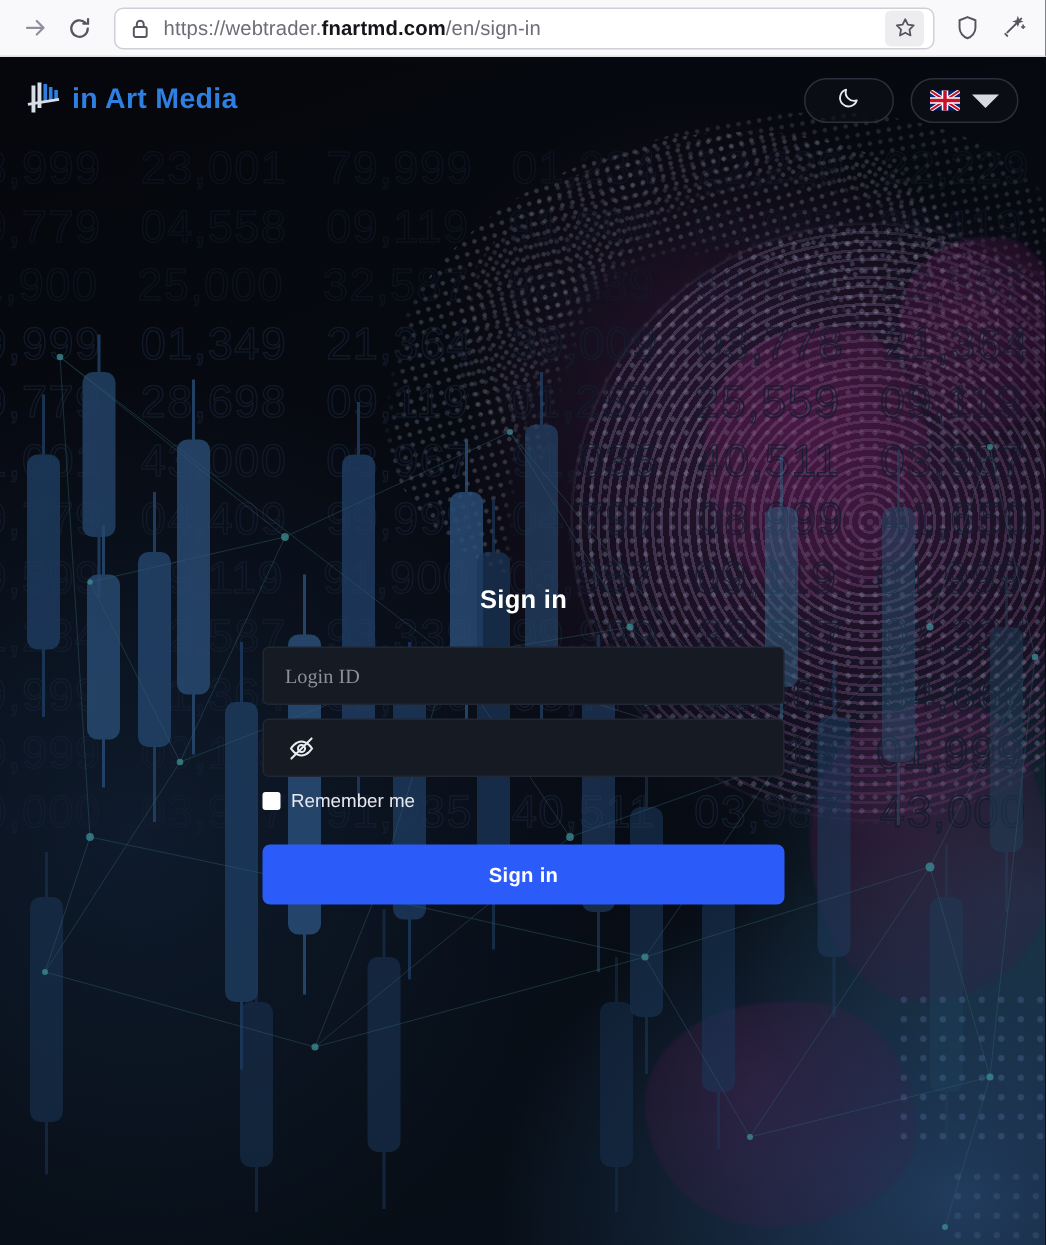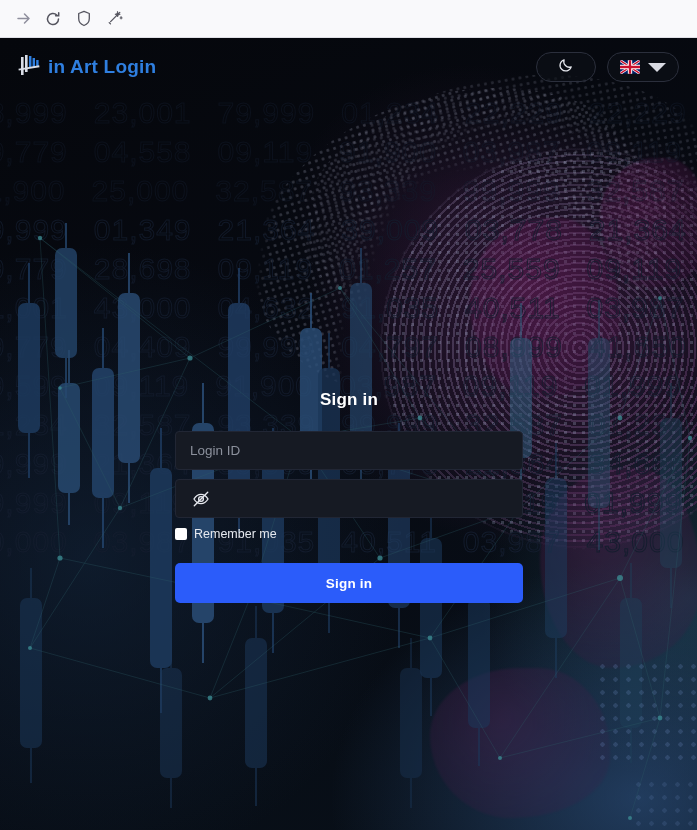--- a/index.html
+++ b/index.html
@@ -153,21 +153,21 @@
     text-align:center; color:#ffffff; font-size:17px; font-weight:bold;
     margin-bottom:21px; letter-spacing:.2px;
   }
   .field {
     width:348px; height:39px; background:#161a23; border:1px solid #212634;
     border-radius:4px; display:flex; align-items:center; padding:0 14px;
     margin-bottom:9px; position:relative;
   }
   .field input {
     flex:1 1 auto; background:transparent; border:0; outline:0;
-    color:#d8dce5; font-size:13.5px; font-family:Liberation Sans, sans-serif;
+    color:#d8dce5; font-size:13.5px; font-family:Liberation Serif, serif;
     min-width:0;
   }
   .field input::placeholder { color:#8b909c; }
   .eye-btn {
     flex:0 0 auto; width:22px; height:22px; display:flex;
     align-items:center; justify-content:center; cursor:pointer;
   }
   .remember-row {
     display:flex; align-items:center; gap:7px; margin-top:8px; margin-bottom:22px;
   }
@@ -191,20 +191,34 @@
       <path d="M3 8.5h11M9.5 4l4.5 4.5-4.5 4.5"></path>
     </svg>
   </div>
   <div class="nav-btn">
     <svg width="16" height="16" viewBox="0 0 16 16" fill="none" stroke="#55555f" stroke-width="1.5" stroke-linecap="round">
       <path d="M13.5 8a5.5 5.5 0 1 1-1.7-3.95"></path>
       <path d="M13.7 1.7v3.1h-3.1"></path>
     </svg>
   </div>
 
+  <div class="urlbar">
+    <span class="lock">
+      <svg width="13" height="14" viewBox="0 0 13 14" fill="none" stroke="#55555f" stroke-width="1.3">
+        <rect x="2.2" y="6" width="8.6" height="6.6" rx="1.3"></rect>
+        <path d="M4.2 6V4.1a2.3 2.3 0 0 1 4.6 0V6"></path>
+      </svg>
+    </span>
+    <span class="url-text"><span class="pre">https://webtrader.</span><span class="host">fnartmd.com</span><span class="post">/en/sign-in</span></span>
+    <span class="star-btn">
+      <svg width="15" height="15" viewBox="0 0 16 16" fill="none" stroke="#55555f" stroke-width="1.25" stroke-linejoin="round">
+        <path d="M8 1.9l1.85 3.9 4.15.55-3 2.95.75 4.2L8 11.5l-3.75 2 .75-4.2-3-2.95 4.15-.55z"></path>
+      </svg>
+    </span>
+  </div>
 
   <div class="tool-icon">
     <svg width="16" height="17" viewBox="0 0 16 17" fill="none" stroke="#55555f" stroke-width="1.3" stroke-linejoin="round">
       <path d="M8 1.4l5.3 2.1v5c0 3.3-2.5 6-5.3 7-2.8-1-5.3-3.7-5.3-7v-5z"></path>
     </svg>
   </div>
   <div class="tool-icon">
     <svg width="17" height="17" viewBox="0 0 17 17" fill="none" stroke="#55555f" stroke-width="1.3" stroke-linecap="round">
       <path d="M13.8 2.4L4.6 11.6"></path>
         <path d="M11.6 1.6l.7 2 2 .7-2 .7-.7 2-.7-2-2-.7 2-.7z" fill="#55555f" stroke-width=".7"></path>
@@ -232,21 +246,21 @@
     <div class="continent" style="left:540px;top:430px;width:160px;height:200px;opacity:.55;"></div>
     <div class="continent" style="left:430px;top:630px;width:180px;height:150px;opacity:.45;"></div>
   </div>
 
   <div class="numbers" id="numbers">
       <div class="numrow" style="top: 58px; opacity: 0.45;"><span>78,999</span><span>23,001</span><span>79,999</span><span>01,234</span><span>22,229</span><span>22,229</span></div>
       <div class="numrow" style="top: 97px; opacity: 0.45;"><span>59,779</span><span>04,558</span><span>09,119</span><span>91,900</span><span>03,987</span><span>09,119</span></div>
       <div class="numrow" style="top: 136px; opacity: 0.45;"><span>11,900</span><span>25,000</span><span>32,587</span><span>93,339</span><span>99,999</span><span>32,587</span></div>
       <div class="numrow" style="top: 175px; opacity: 0.8;"><span>99,999</span><span>01,349</span><span>21,364</span><span>39,009</span><span>03,778</span><span>21,364</span></div>
       <div class="numrow" style="top: 214px; opacity: 0.8;"><span>79,779</span><span>28,698</span><span>09,119</span><span>01,257</span><span>25,559</span><span>09,119</span></div>
-      <div class="numrow" style="top: 253px; opacity: 0.8;"><span>01,001</span><span>43,000</span><span>04,632</span><span>91,035</span><span>40,511</span><span>03,987</span></div>
+      <div class="numrow" style="top: 253px; opacity: 0.8;"><span>01,001</span><span>43,000</span><span>03,967</span><span>91,035</span><span>40,511</span><span>03,987</span></div>
       <div class="numrow" style="top: 292px; opacity: 0.8;"><span>79,779</span><span>04,409</span><span>99,999</span><span>04,797</span><span>08,999</span><span>41,650</span></div>
       <div class="numrow" style="top: 331px; opacity: 0.8;"><span>59,599</span><span>09,119</span><span>91,900</span><span>03,987</span><span>09,119</span><span>01,999</span></div>
       <div class="numrow" style="top: 370px; opacity: 0.8;"><span>01,234</span><span>32,587</span><span>93,339</span><span>99,999</span><span>32,587</span><span>01,234</span></div>
       <div class="numrow" style="top: 409px; opacity: 0.95;"><span>99,999</span><span>21,364</span><span>39,009</span><span>03,778</span><span>21,364</span><span>34,666</span></div>
       <div class="numrow" style="top: 448px; opacity: 0.95;"><span>99,999</span><span>09,119</span><span>01,257</span><span>25,559</span><span>09,119</span><span>01,999</span></div>
       <div class="numrow" style="top: 487px; opacity: 0.95;"><span>00,000</span><span>03,987</span><span>91,035</span><span>40,511</span><span>03,987</span><span>43,000</span></div>
     </div>
 
   <div class="candles" id="candles">
       <div class="candle" style="left: 18px; top: 0px; width: 22px; height: 792px; opacity: 0.85;">
@@ -406,21 +420,21 @@
             <rect x="7" y="2" width="2.6" height="17"></rect>
           </g>
           <g fill="#2f7fe0">
             <rect x="11" y="3" width="2.4" height="12"></rect>
             <rect x="14.6" y="5" width="2.4" height="9"></rect>
             <rect x="18.2" y="7" width="2.4" height="6"></rect>
           </g>
           <rect x="0.5" y="14" width="21" height="1.8" fill="#d9dde6" transform="rotate(-9 11 15)"></rect>
         </svg>
       </span>
-      <span class="logo-text">in Art Login</span>
+      <span class="logo-text">in Art Media</span>
     </div>
 
     <div class="header-right">
       <div class="pill theme-pill">
         <span>
           <svg width="16" height="16" viewBox="0 0 16 16" fill="none" stroke="#e7e9ef" stroke-width="1.25" stroke-linejoin="round">
             <path d="M13.2 9.9A5.6 5.6 0 0 1 6.1 2.8 5.7 5.7 0 1 0 13.2 9.9z"></path>
           </svg>
         </span>
       </div>

